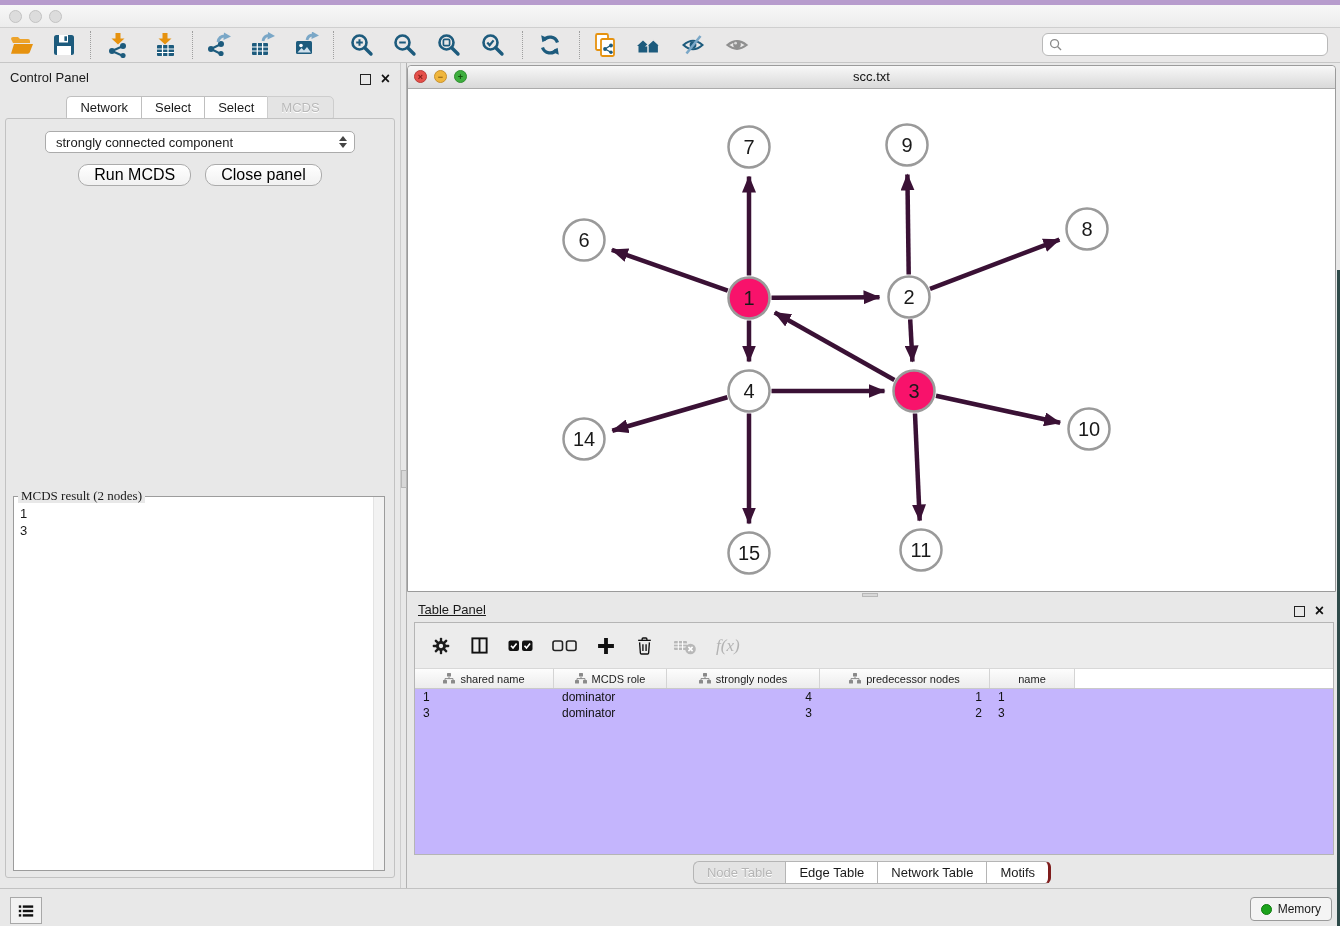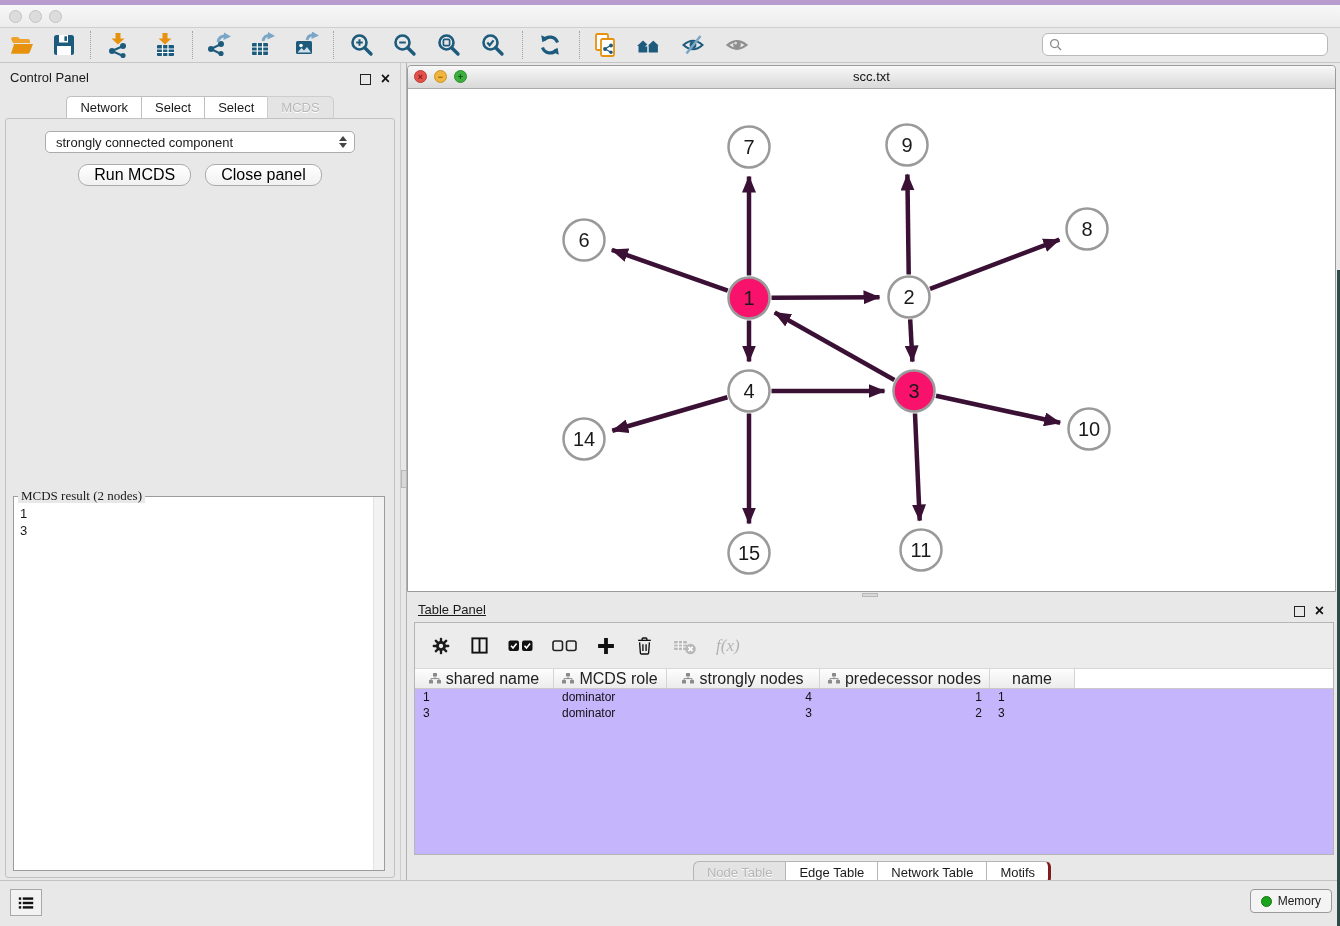--- a/index.html
+++ b/index.html
@@ -74,34 +74,34 @@
 
   
   .table-panel{position:absolute;left:0;top:535px;width:930px;height:290px;}
   .tp-header{position:absolute;top:4px;left:11px;font-size:13px;text-decoration:underline;}
   .tp-icons{position:absolute;top:7px;right:13px;display:flex;gap:10px;align-items:center;}
   .table-box{position:absolute;left:7px;right:3px;top:24px;bottom:33px;background:#c4b5fd;border:1px solid #b5b5b5;}
   .tbox-toolbar{height:45px;background:#ececec;display:flex;align-items:center;padding-left:16px;gap:19px;}
   .tbi{display:flex;align-items:center;cursor:pointer;}
   .fx-label{font-family:"Liberation Serif",serif;font-style:italic;font-size:17px;color:#b3b3b3;}
   .thead{display:flex;height:19px;background:linear-gradient(#fdfdfd,#ececec);border-top:1px solid #d8d8d8;
-    border-bottom:1px solid #c9c9c9;font-size:16px;color:#222;box-sizing:content-box;}
+    border-bottom:1px solid #c9c9c9;font-size:11px;color:#222;box-sizing:content-box;}
   .th{display:flex;align-items:center;justify-content:center;gap:5px;border-right:1px solid #d4d4d4;box-sizing:border-box;cursor:pointer;}
   .th-fill{flex:1;background:#fff;border-bottom:none;}
   .trow{display:flex;height:16px;font-size:12px;color:#111;align-items:center;cursor:pointer;}
   .td{box-sizing:border-box;}
   .tp-tabs{position:absolute;left:0;width:100%;bottom:4px;display:flex;justify-content:center;}
   .btab{font-size:13px;height:21px;line-height:21px;padding:0 13px;background:#fff;border:1px solid #b5b5b5;
     border-right:none;cursor:pointer;}
   .btab:first-child{border-radius:6px 0 0 6px;}
   .btab:last-child{border-right:3px solid #7f1d1d;border-radius:0 6px 6px 0;}
   .btab.sel{background:#e3e3e3;color:#b5b5b5;text-shadow:0 1px 0 #fff;}
 
   
-  .status-bar{position:absolute;left:0;bottom:8px;width:100%;height:38px;background:#e8e8e8;
+  .status-bar{position:absolute;left:0;bottom:0;width:100%;height:38px;background:#e8e8e8;
     border-top:1px solid #c2c2c2;box-sizing:border-box;}
   .list-btn{position:absolute;left:10px;top:8px;width:30px;height:25px;border:1px solid #a8a8a8;
     background:#f2f2f2;display:flex;align-items:center;justify-content:center;cursor:pointer;}
   .memory-btn{position:absolute;right:8px;top:8px;height:24px;border:1px solid #9a9a9a;border-radius:4px;
     background:#f4f4f4;display:flex;align-items:center;gap:6px;padding:0 10px;font-size:12px;cursor:pointer;box-sizing:border-box;}
   .green-dot{width:11px;height:11px;border-radius:50%;background:#1ca31c;border:1px solid #0f7a0f;box-sizing:border-box;}
   .edge-sliver{position:absolute;right:0;top:270px;width:3px;bottom:0;background:#2e4a49;}
 </style>
 </head>
 <body>

